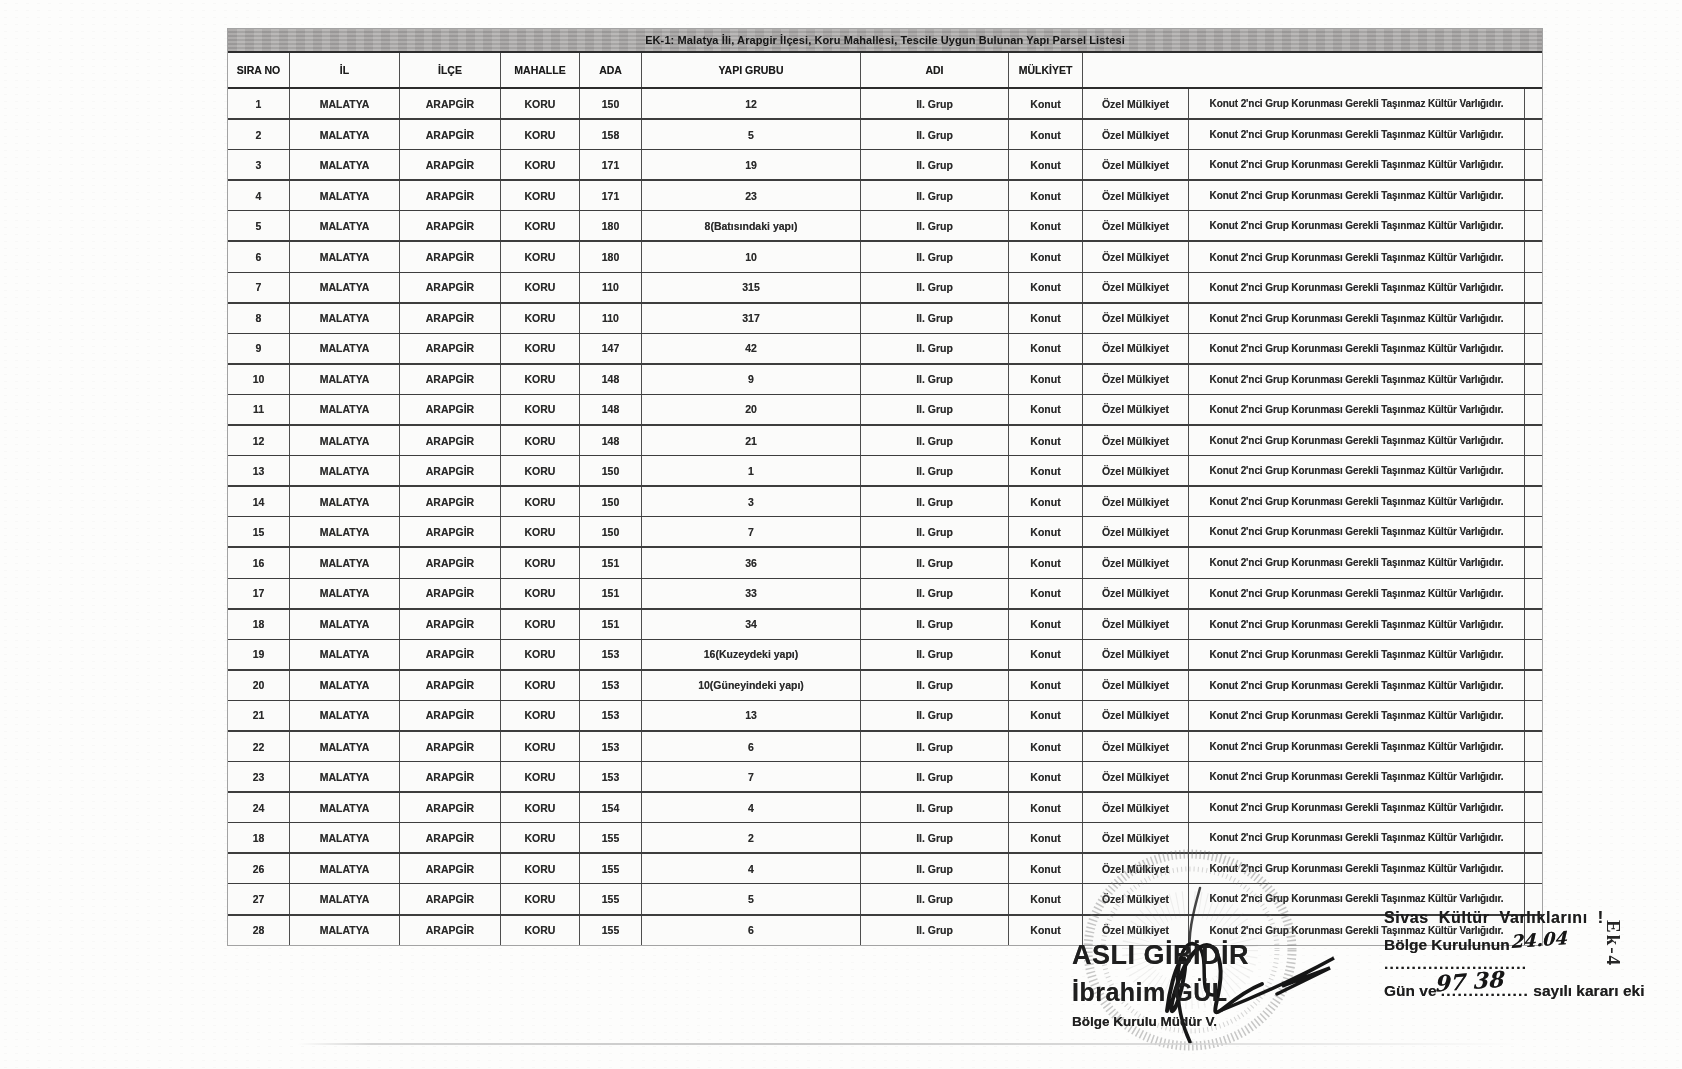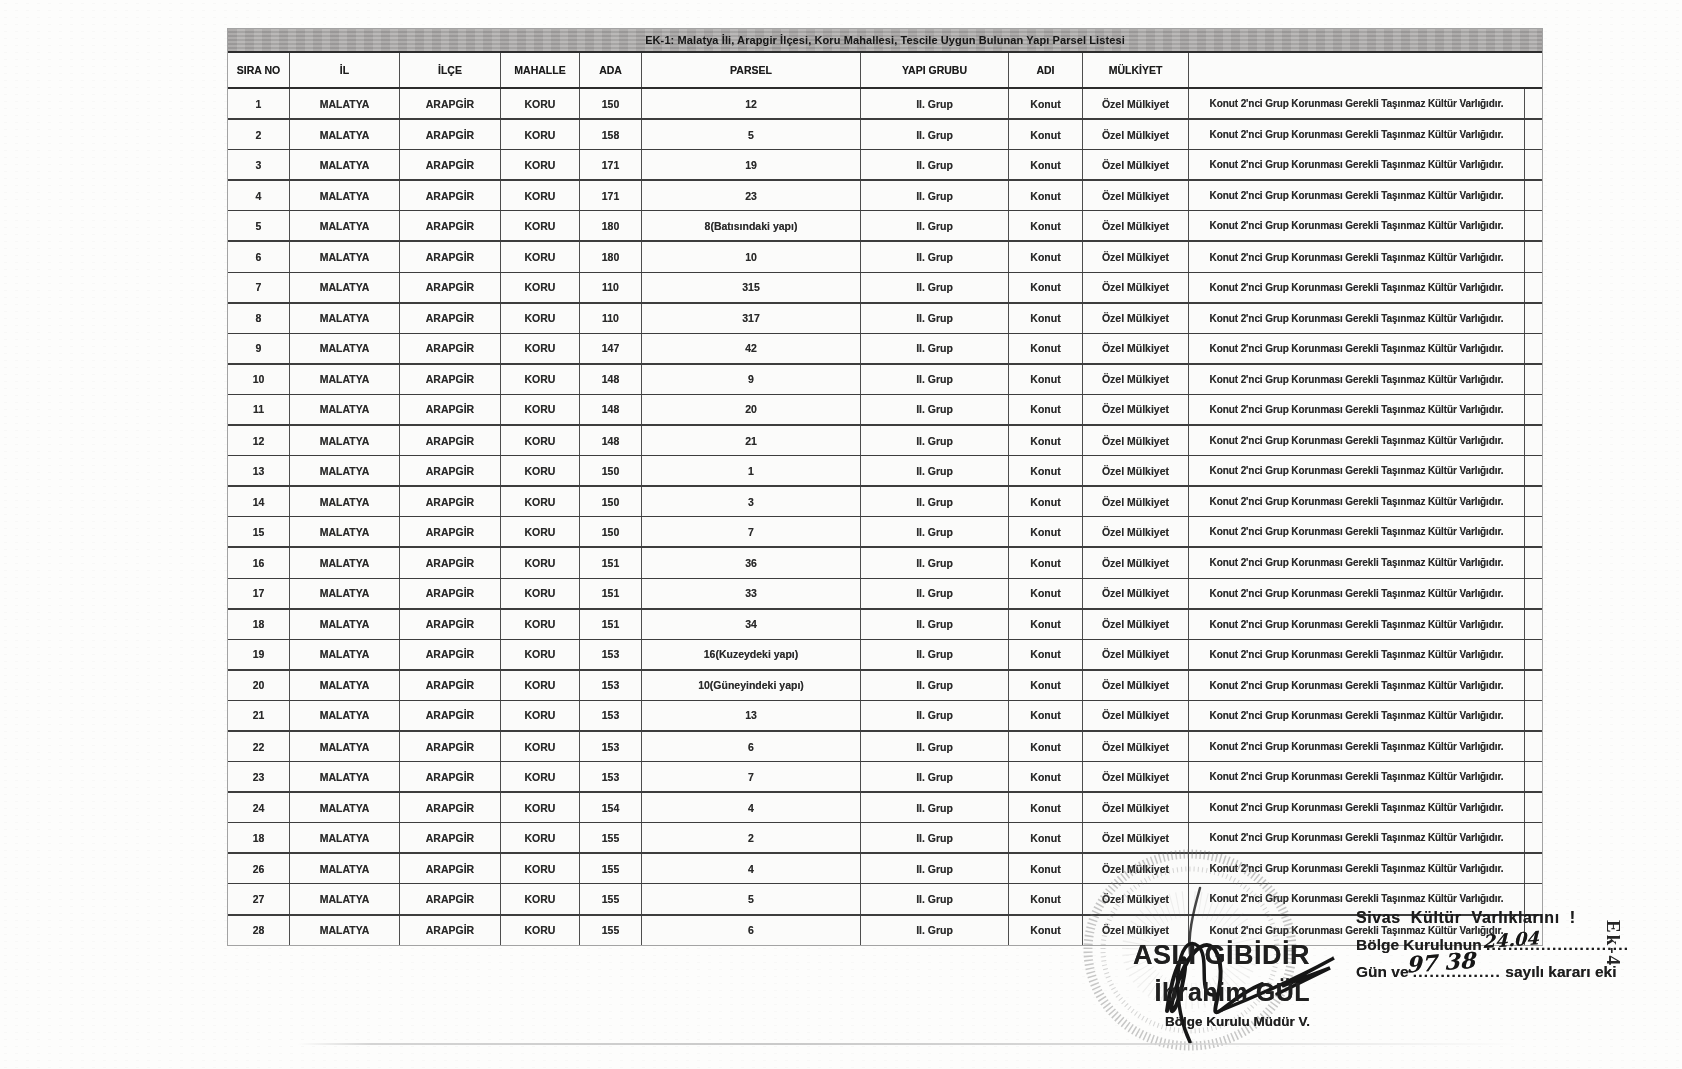--- a/index.html
+++ b/index.html
@@ -41,30 +41,30 @@
     text-align:center;font-size:10.5px;font-weight:bold;color:#2a2a2a;
     padding:0 2px;box-sizing:border-box;overflow:hidden;white-space:nowrap;
     text-shadow:0 0 .5px rgba(40,40,40,.55);
   }
   .cell:nth-child(10){font-size:10px;letter-spacing:-.1px;}
   .cell:last-child{border-right:none;}
 
   
   .stamp{position:absolute;left:1072px;top:846px;width:290px;height:214px;pointer-events:none;}
   .stamp svg{position:absolute;left:0;top:0;}
-  .stamp .stxt{position:absolute;left:0;width:238px;text-align:right;color:#1f1f1f;
+  .stamp .stxt{position:absolute;left:0;width:238px;text-align:left;color:#1f1f1f;
     text-shadow:0 0 .6px rgba(25,25,25,.7);}
   .s1{top:94px;font-size:27px;font-weight:bold;letter-spacing:.5px;}
   .s2{top:132px;font-size:25px;font-weight:bold;letter-spacing:.5px;}
   .s3{top:168px;font-size:13.5px;font-weight:bold;}
 
   
   .note{position:absolute;left:1356px;top:908px;width:300px;color:#1d1d1d;font-weight:bold;}
   .nline{position:relative;font-size:15.5px;line-height:19px;margin-bottom:8px;
-    text-shadow:0 0 .5px rgba(25,25,25,.6);}
+    text-shadow:0 0 .5px rgba(25,25,25,.6);margin-left:28px;}
   .n1{letter-spacing:.6px;word-spacing:5px;font-size:16px;}
   .dots{letter-spacing:1.2px;font-weight:bold;}
   .hand{
     position:absolute;font-family:"DejaVu Serif",serif;font-style:italic;font-weight:bold;
     color:#161616;transform:rotate(-4deg) skewX(-7deg);white-space:nowrap;
   }
   .hand-date{left:128px;top:-5px;font-size:18px;}
   .hand-num{left:52px;top:-9px;font-size:22px;}
 
   
@@ -85,21 +85,20 @@
 <body>
 
 <div class="tbl">
   <div class="title-bar">EK-1: Malatya İli, Arapgir İlçesi, Koru Mahallesi, Tescile Uygun Bulunan Yapı Parsel Listesi</div>
   <div class="grid hrow">
       <div class="cell">SIRA NO</div>
       <div class="cell">İL</div>
       <div class="cell">İLÇE</div>
       <div class="cell">MAHALLE</div>
       <div class="cell">ADA</div>
-      <div class="cell">PARSEL</div>
       <div class="cell">YAPI GRUBU</div>
       <div class="cell">ADI</div>
       <div class="cell">MÜLKİYET</div>
       <div class="cell"></div>
     </div>
   <div>
       <div class="grid trow">
         <div class="cell">1</div>
         <div class="cell">MALATYA</div>
         <div class="cell">ARAPGİR</div>

